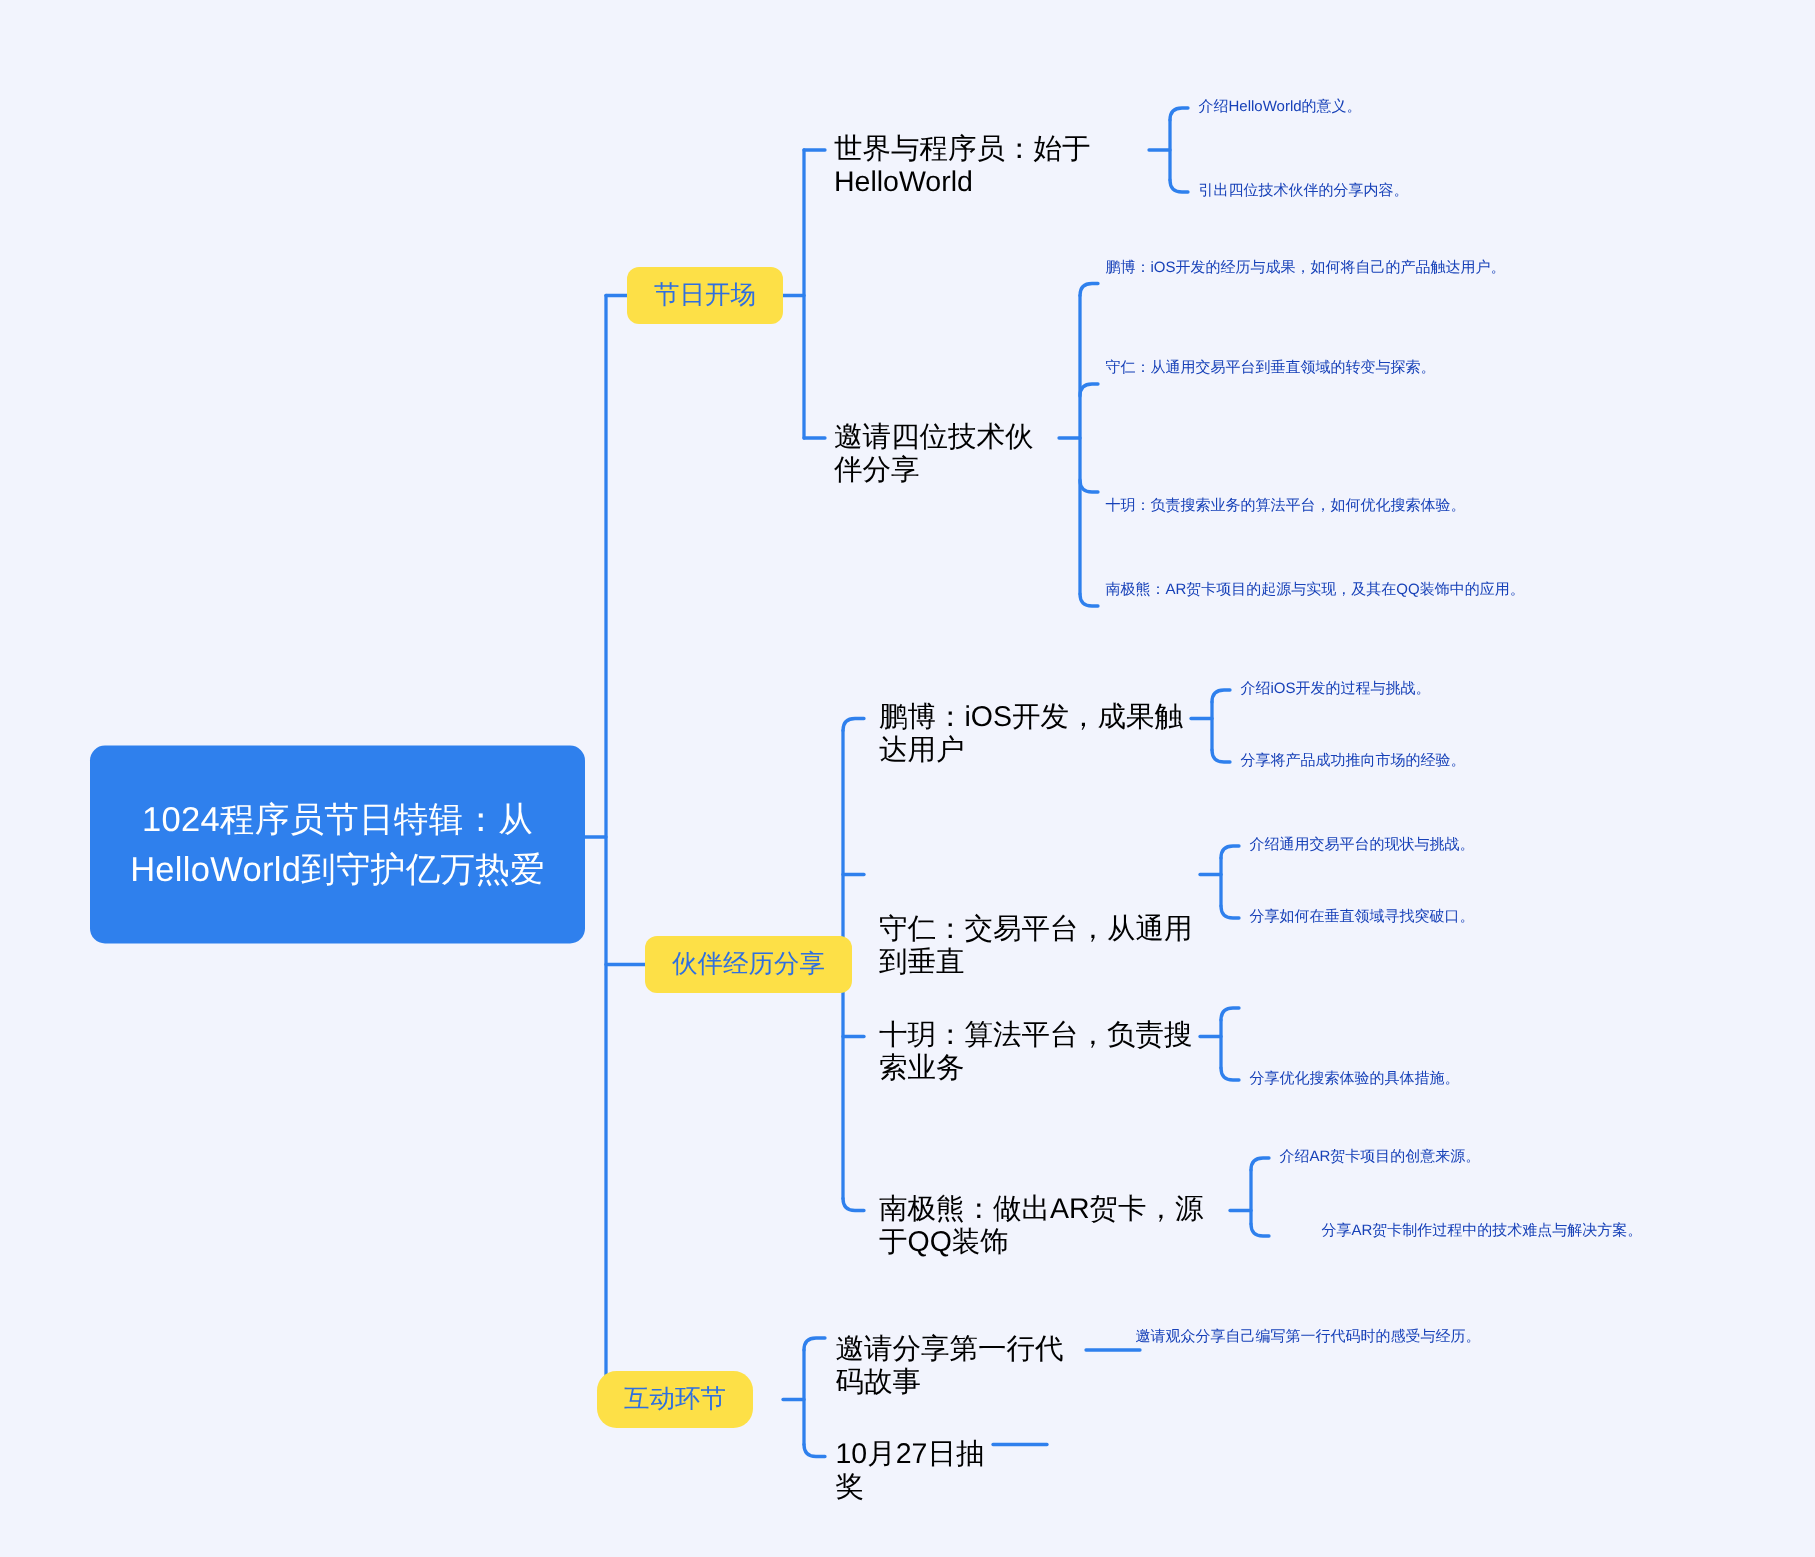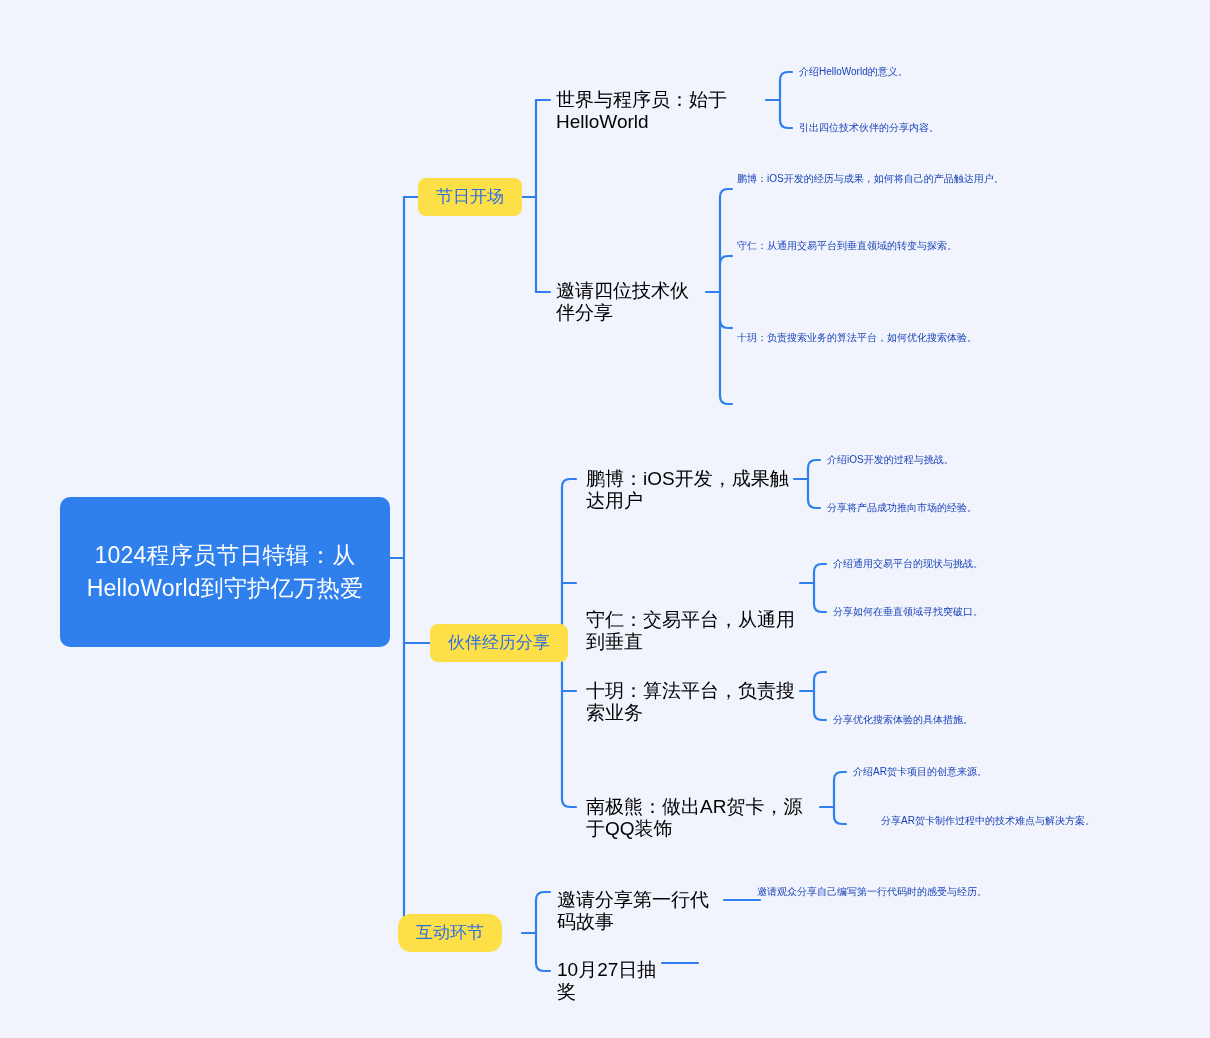--- a/index.html
+++ b/index.html
@@ -30,21 +30,21 @@
   .node {
     position: absolute;
     box-sizing: border-box;
   }
 
   
   .root-node {
     left: 60px;
     top: 497px;
     width: 330px;
-    height: 150px;
+    height: 132px;
     background: #2f80ed;
     border-radius: 10px;
     display: flex;
     align-items: center;
     justify-content: center;
     padding: 22px 14px;
   }
   .root-label {
     color: #ffffff;
     font-size: 23px;
@@ -188,20 +188,23 @@
 
   <div class="node t-node l4" style="left:737px; top:168px; width:300px;">
     <span>鹏博：iOS开发的经历与成果，如何将自己的产品触达用户。</span>
   </div>
   <div class="node t-node l4" style="left:737px; top:235px; width:305px;">
     <span>守仁：从通用交易平台到垂直领域的转变与探索。</span>
   </div>
   <div class="node t-node l4" style="left:737px; top:307px; width:305px;margin-top:20px;">
     <span>十玥：负责搜索业务的算法平台，如何优化搜索体验。</span>
   </div>
+  <div class="node t-node l4" style="left:737px; top:383px; width:305px;">
+    <span>南极熊：AR贺卡项目的起源与实现，及其在QQ装饰中的应用。</span>
+  </div>
 
   <div class="node t-node l3" style="left:586px; top:468px; width:208px;">
     <span>鹏博：iOS开发，成果触达用户</span>
   </div>
   <div class="node t-node l3" style="left:586px; top:572px; width:214px;margin-top:37px;">
     <span>守仁：交易平台，从通用到垂直</span>
   </div>
   <div class="node t-node l3" style="left:586px; top:680px; width:214px;">
     <span>十玥：算法平台，负责搜索业务</span>
   </div>

